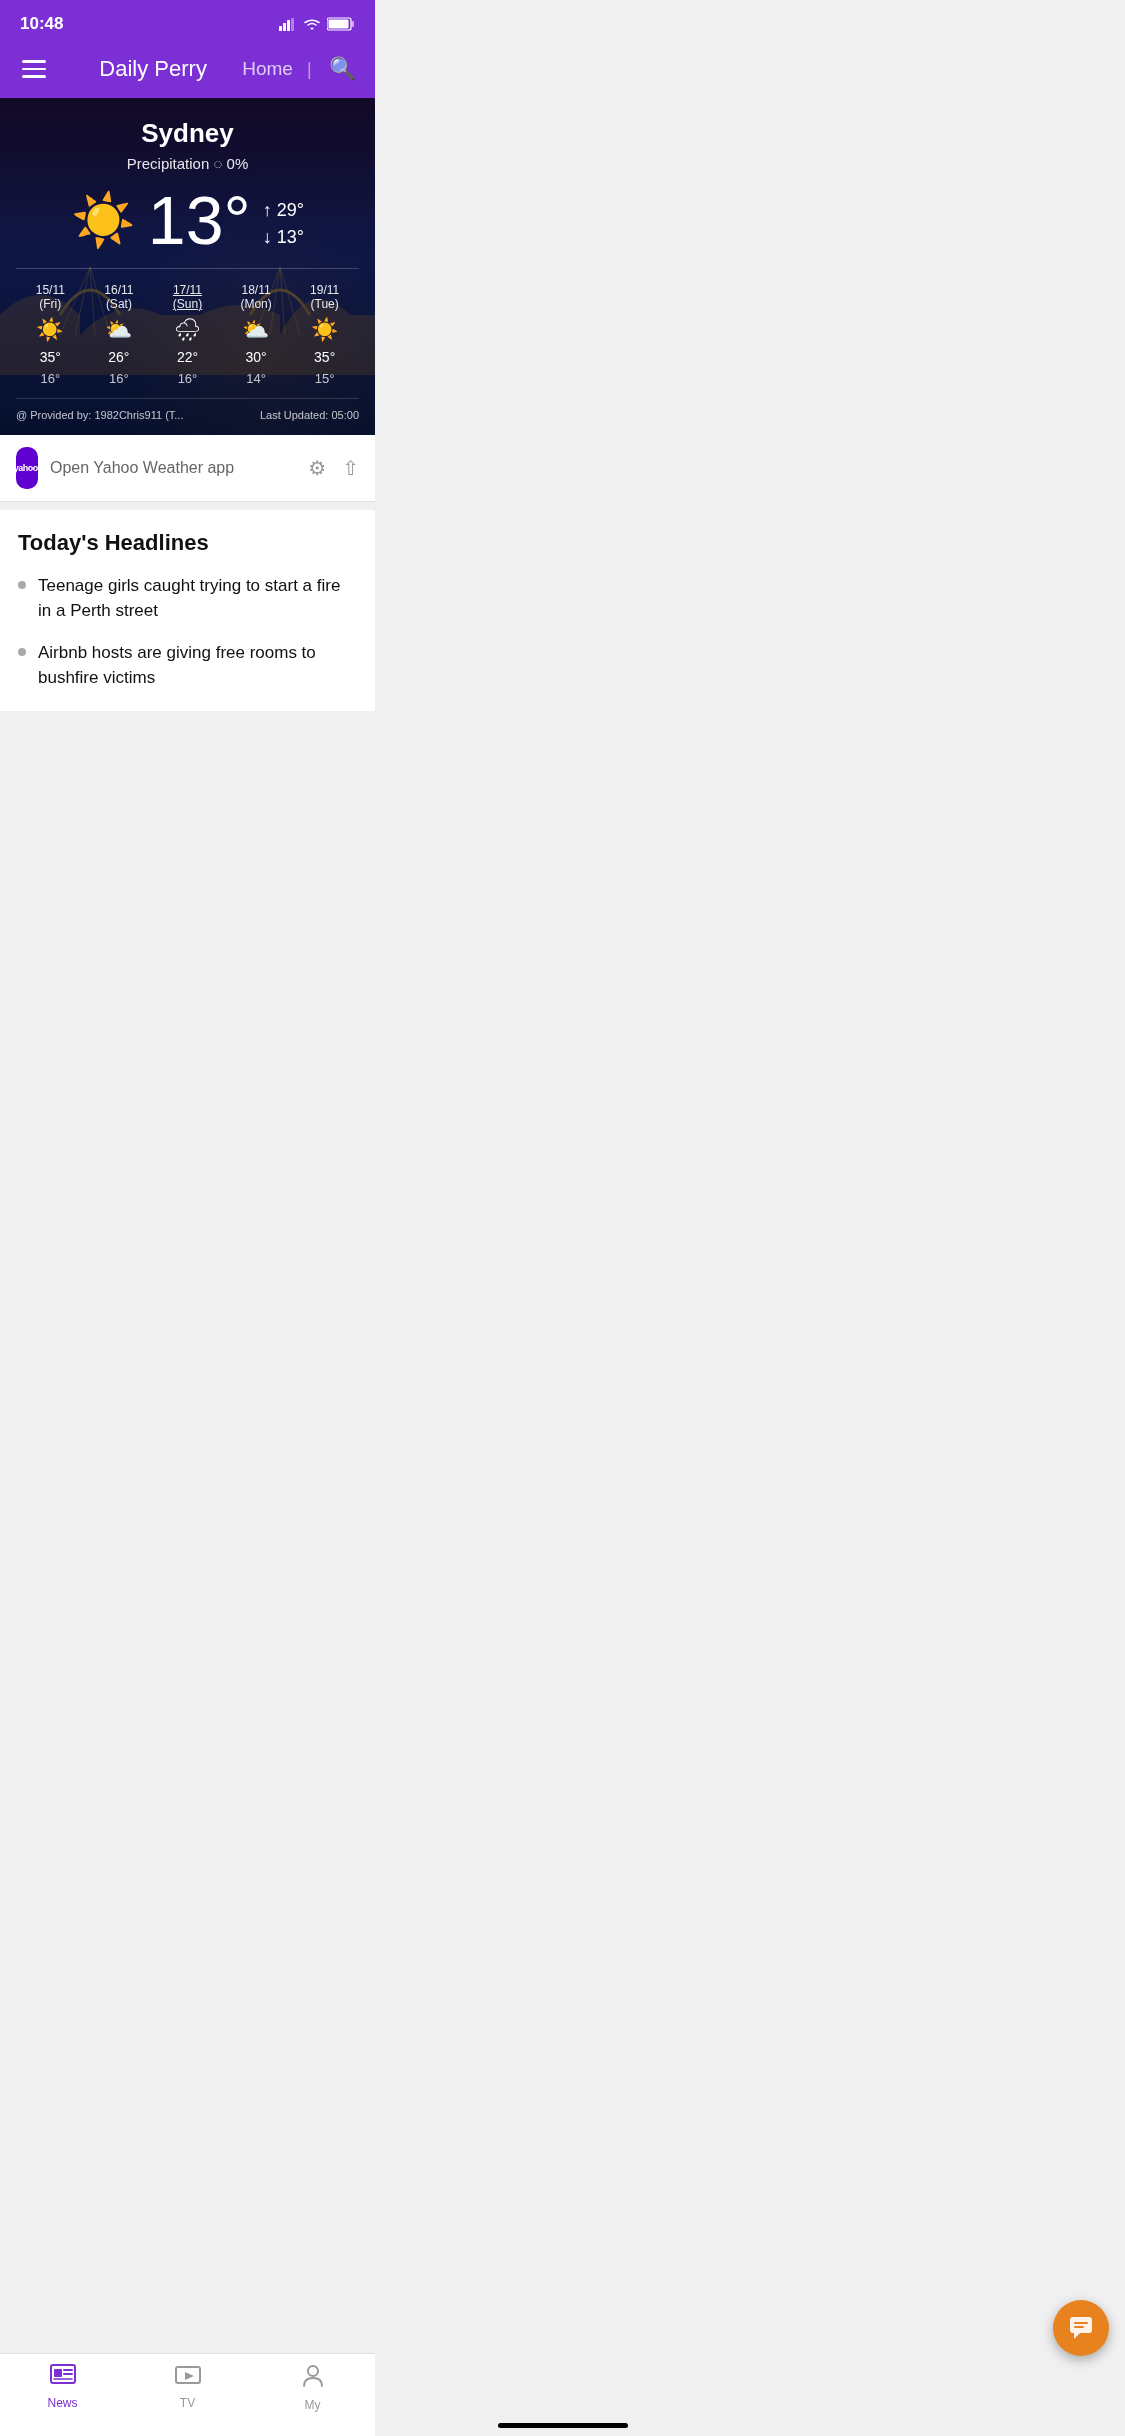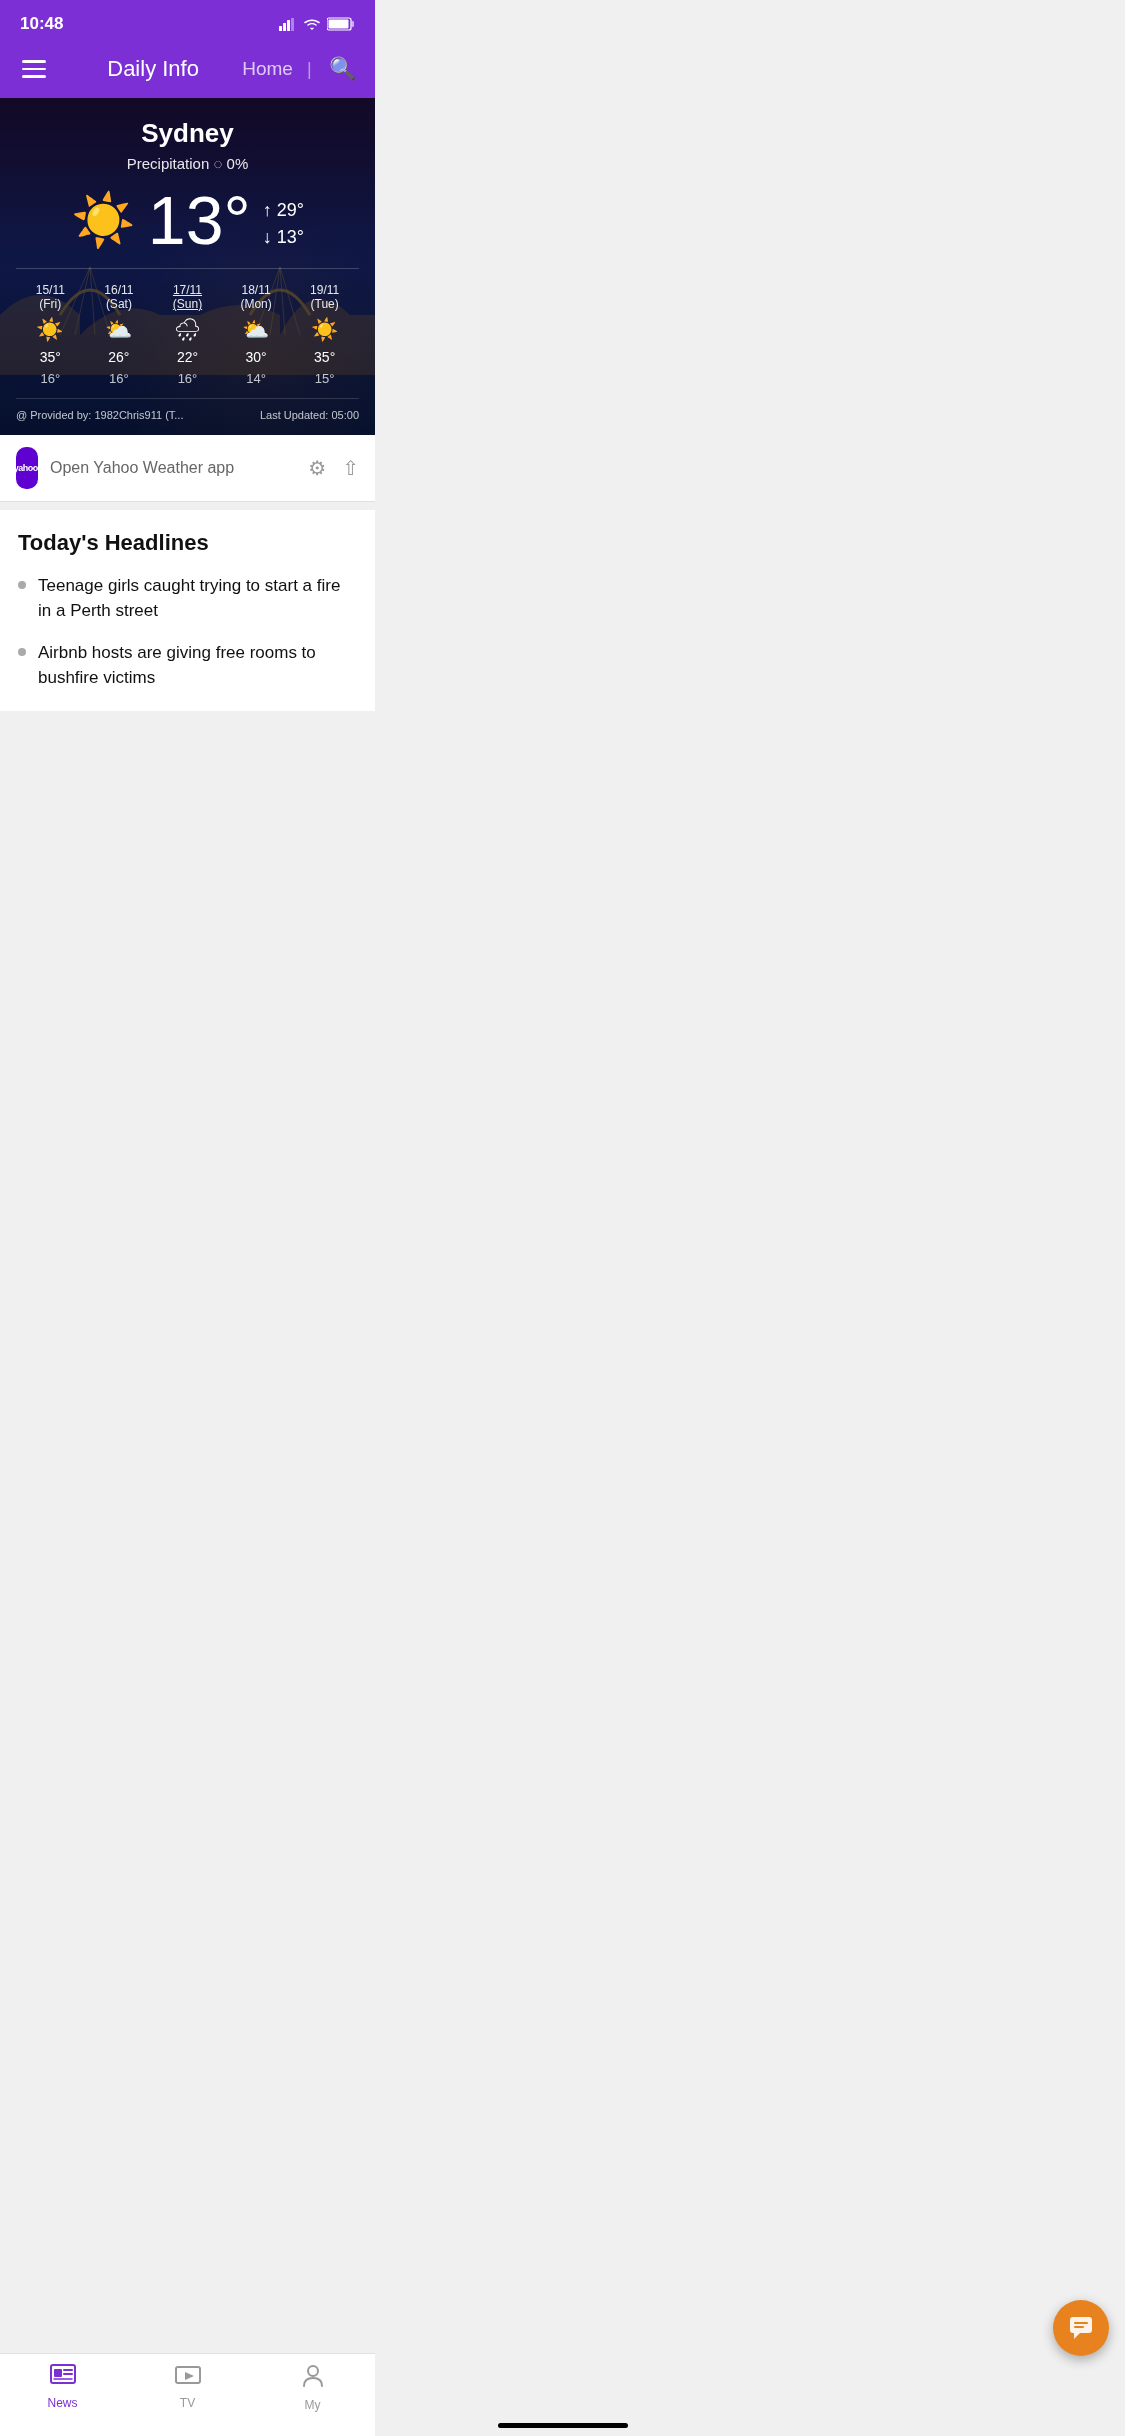--- a/index.html
+++ b/index.html
@@ -356,21 +356,21 @@
   </div>
 </div>
 
 <div class="header">
   <div class="hamburger-icon">
     <span></span>
       <span></span>
       <span></span>
   </div>
   <div style="display:flex; align-items:center; flex:1; justify-content:center; gap:8px;">
-    <span class="header-title">Daily Info</span>
+    <span class="header-title">Daily Perry</span>
     <span class="header-home">Home</span>
     <span class="header-divider">|</span>
   </div>
   <span class="search-icon">🔍</span>
 </div>
 
 <div class="weather-card">
   <div class="weather-bg-image"></div>
   <div class="weather-bg"></div>
 

